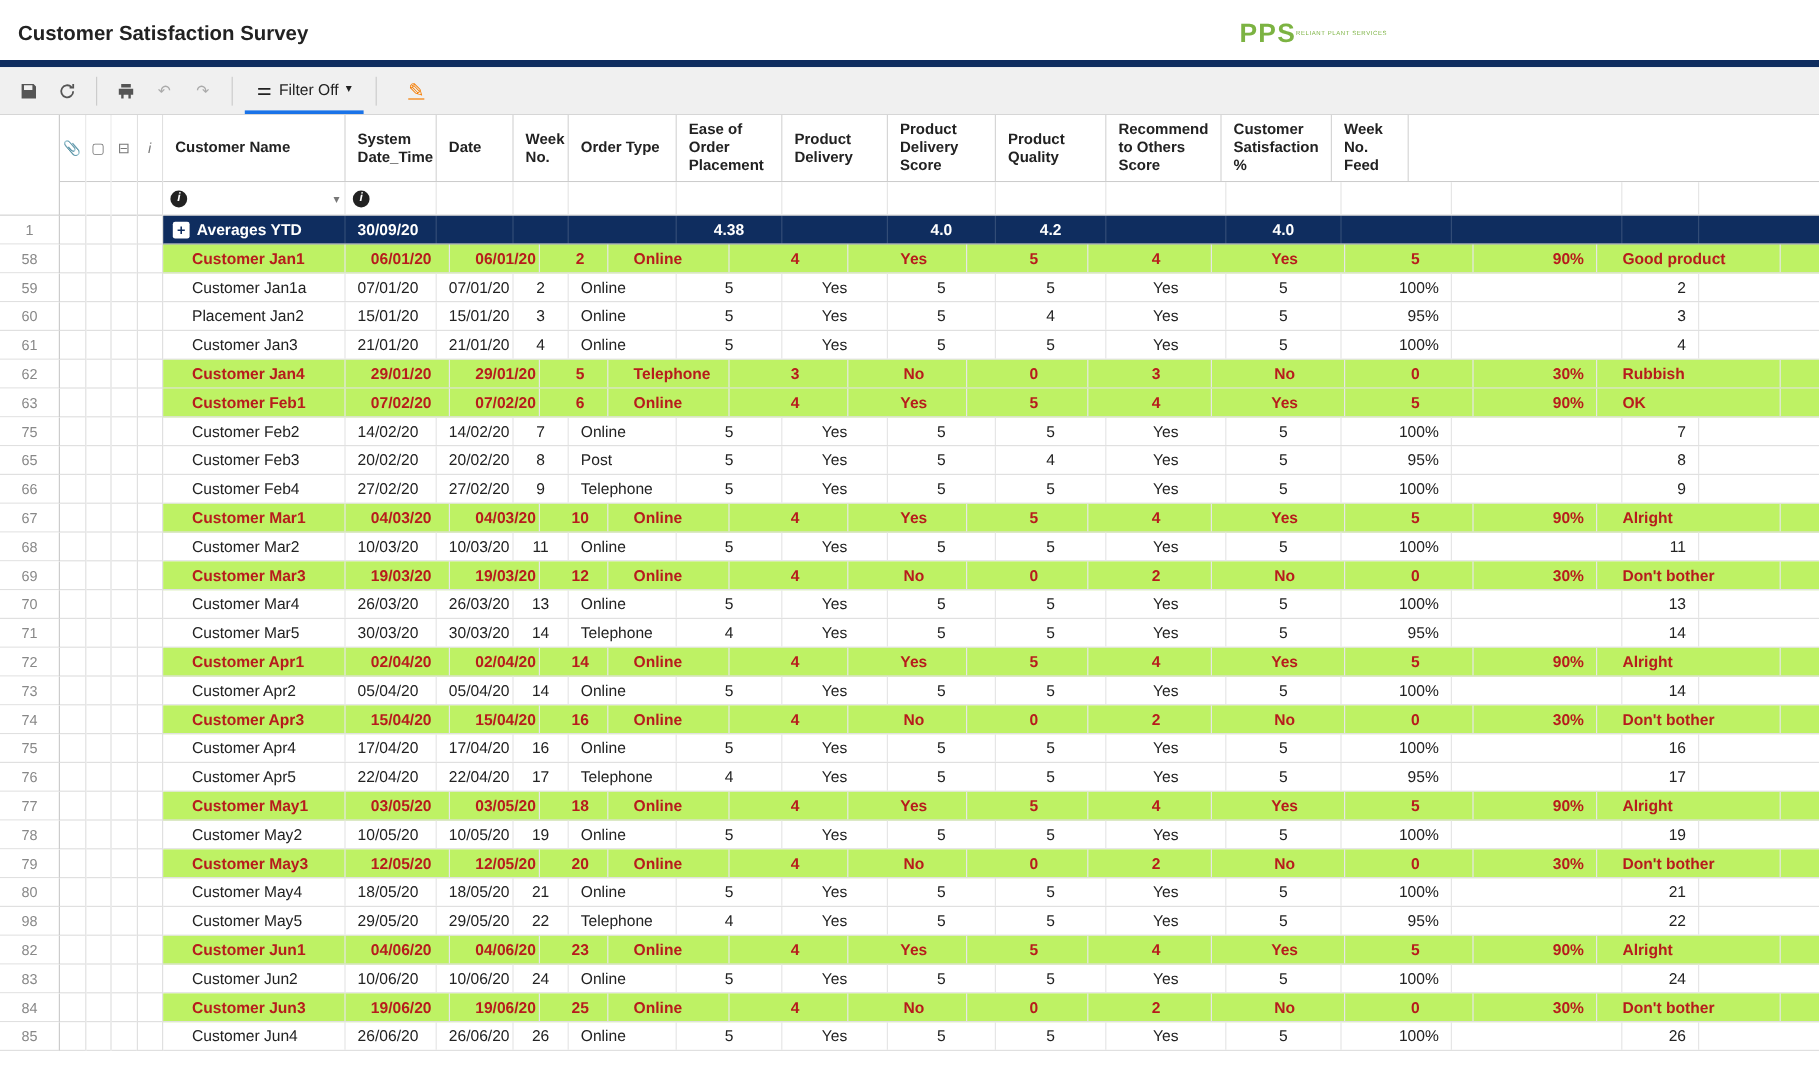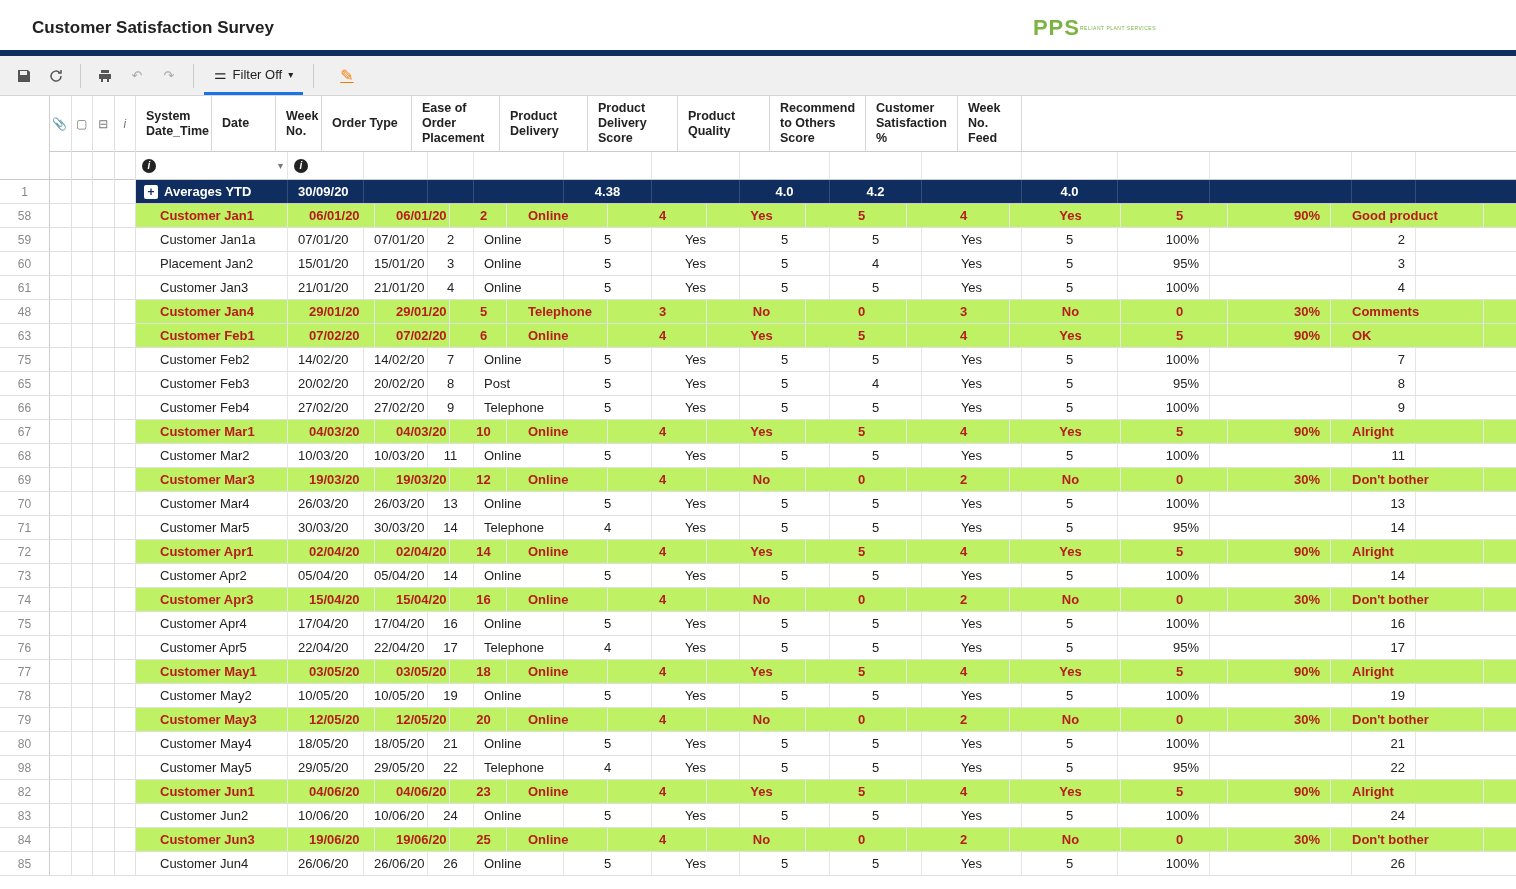--- a/index.html
+++ b/index.html
@@ -1,19 +1,19 @@
 <!DOCTYPE html>
 <html><head>
 <meta charset="utf-8">
 <style>
 * { box-sizing: border-box; margin: 0; padding: 0; }
 body { font-family: "Segoe UI", Arial, sans-serif; font-size: 13px; color: #222; background: #fff; overflow: hidden; }
 .app { width: 1516px; height: 889px; display: flex; flex-direction: column; }
 
-.header { display: flex; align-items: center; padding: 16px 20px 10px 32px; height: 50px; }
+.header { display: flex; align-items: center; padding: 16px 20px 10px 15px; height: 50px; }
 .header h1 { font-size: 17px; font-weight: 700; color: #222; }
 .logo { margin-left: auto; margin-right: 340px; display:flex; flex-direction:row; align-items:center; }
 .logo-main { font-weight: 900; font-size: 22px; letter-spacing: 1px; color: #7cb342; font-family: Arial, sans-serif; line-height:0.8; }
 .logo-sub { font-size: 5px; color:#7cb342; letter-spacing:0.5px; }
 
 .bluebar { height: 6px; background: #0f2d5f; }
 
 .toolbar { display: flex; align-items: center; height: 40px; background: #f0f0f0; border-bottom: 1px solid #d6d6d6; padding: 0 10px; gap: 4px; }
 .tbtn { width: 28px; height: 28px; display: flex; align-items: center; justify-content: center; border-radius: 3px; cursor: pointer; color:#555; }
 .tsep { width: 1px; height: 24px; background: #ccc; margin: 0 6px; }
@@ -105,21 +105,21 @@
     <div class="grid">
 
       <div class="rownum-col">
         <div class="rownum-head"></div>
         <div class="rownum">1</div>
         <div id="rownums">
             <div class="rownum">58</div>
             <div class="rownum">59</div>
             <div class="rownum">60</div>
             <div class="rownum">61</div>
-            <div class="rownum">48</div>
+            <div class="rownum">62</div>
             <div class="rownum">63</div>
             <div class="rownum">75</div>
             <div class="rownum">65</div>
             <div class="rownum">66</div>
             <div class="rownum">67</div>
             <div class="rownum">68</div>
             <div class="rownum">69</div>
             <div class="rownum">70</div>
             <div class="rownum">71</div>
             <div class="rownum">72</div>
@@ -279,20 +279,21 @@
               <div class="icon-cell"></div>
               <div class="icon-cell"></div>
               <div class="icon-cell"></div>
               <div class="icon-cell"></div>
             </div>
           </div>
       </div>
 
       <div class="data">
         <div class="thead-row">
+          <div class="th c-name">Customer Name</div>
           <div class="th c-sys">System Date_Time</div>
           <div class="th c-date">Date</div>
           <div class="th c-week">Week No.</div>
           <div class="th c-type">Order Type</div>
           <div class="th c-ease">Ease of Order Placement</div>
           <div class="th c-pdel">Product Delivery</div>
           <div class="th c-pdelscore">Product Delivery Score</div>
           <div class="th c-pqual">Product Quality</div>
           <div class="th c-recscore">Recommend to Others Score</div>
           <div class="th c-sat">Customer Satisfaction %</div>
@@ -411,21 +412,21 @@
               <div class="cell c-date">29/01/20</div>
               <div class="cell center c-week">5</div>
               <div class="cell c-type">Telephone</div>
               <div class="cell center c-ease">3</div>
               <div class="cell center c-pdel">No</div>
               <div class="cell center c-pdelscore">0</div>
               <div class="cell center c-pqual">3</div>
               <div class="cell center c-rec">No</div>
               <div class="cell center c-recscore">0</div>
               <div class="cell right c-sat">30%</div>
-              <div class="cell c-comm">Comments</div>
+              <div class="cell c-comm">Rubbish</div>
               <div class="cell right c-wkf">5</div>
             </div>
             <div class="body-row hl">
               <div class="cell name c-name">Customer Feb1</div>
               <div class="cell c-sys">07/02/20</div>
               <div class="cell c-date">07/02/20</div>
               <div class="cell center c-week">6</div>
               <div class="cell c-type">Online</div>
               <div class="cell center c-ease">4</div>
               <div class="cell center c-pdel">Yes</div>

